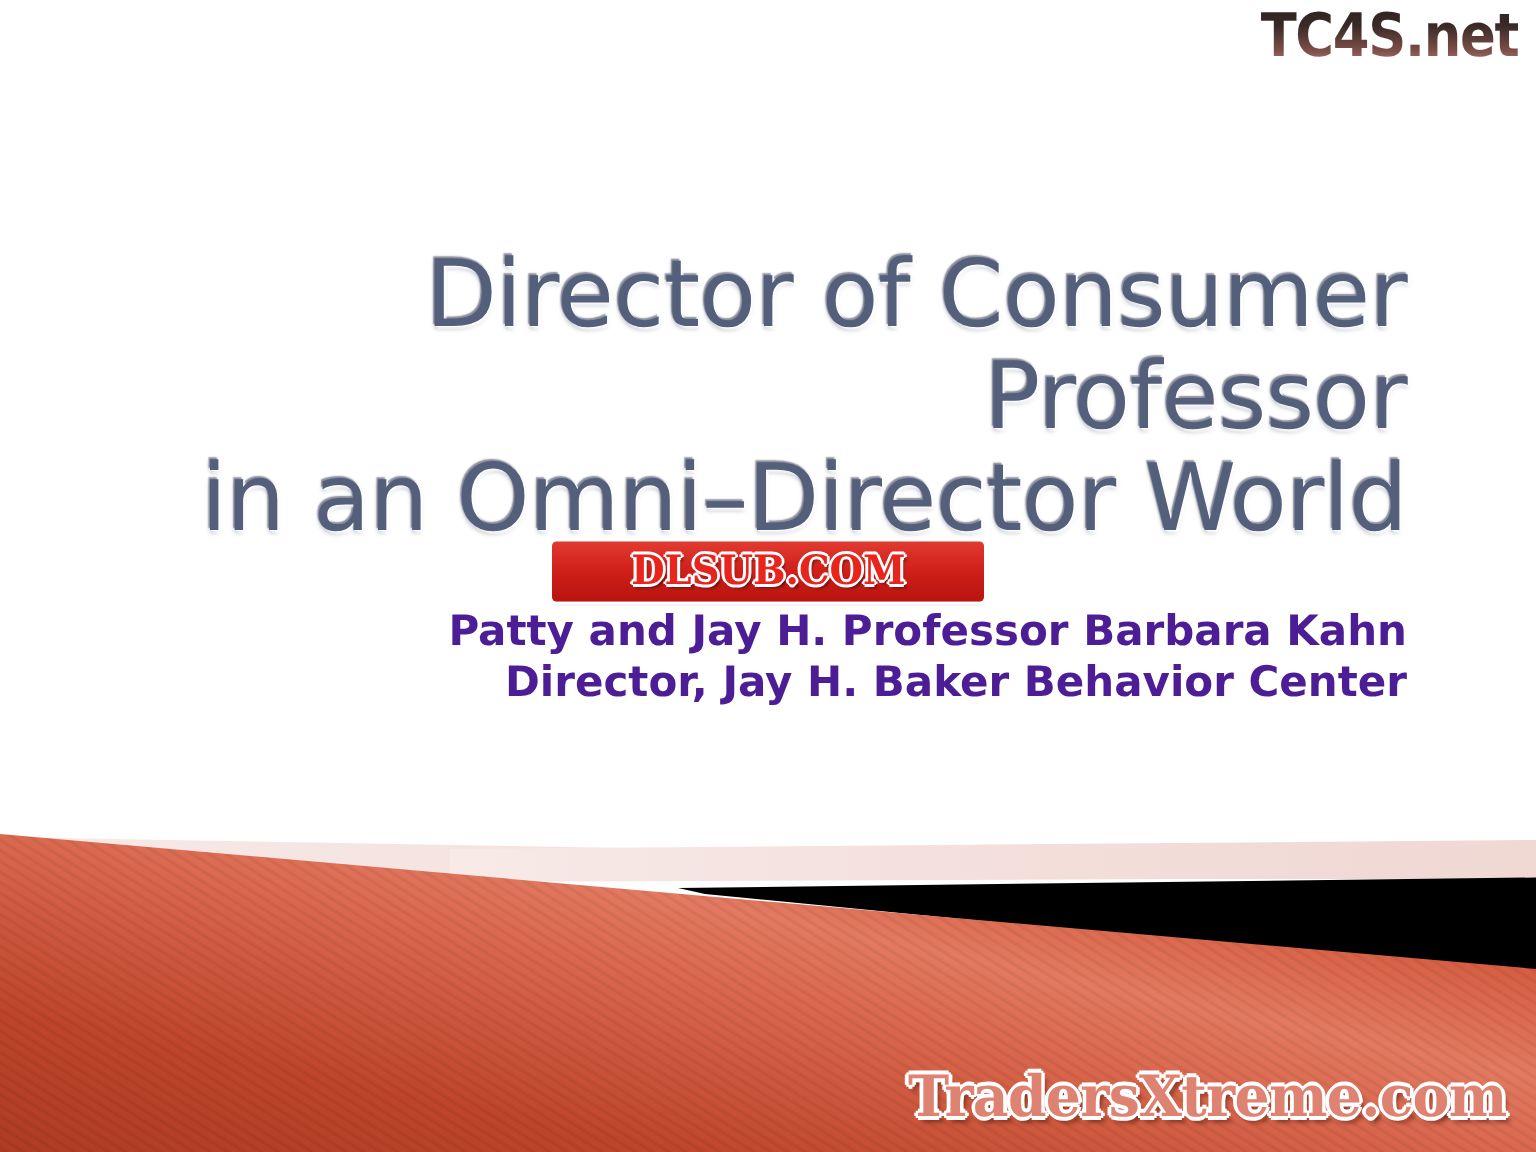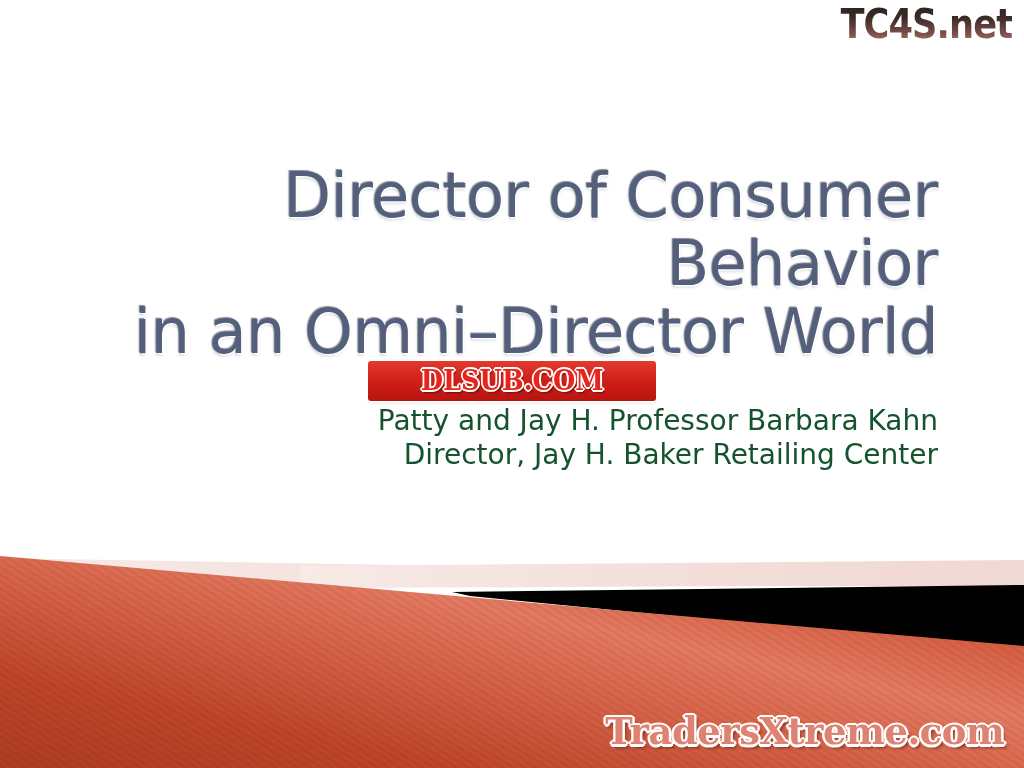--- a/index.html
+++ b/index.html
@@ -50,22 +50,22 @@
     position: absolute;
     left: 60px;
     top: 404px;
     width: 878px;
     text-align: right;
   }
   .subtitle-line {
     font-family: "DejaVu Sans", sans-serif;
     font-size: 28px;
     line-height: 34px;
-    font-weight: 400;
-    color: #14532d;
+    font-weight: 700;
+    color: #4c1d95;
     white-space: nowrap;
   }
 
   
   #decor {
     position: absolute;
     left: 0;
     top: 540px;
     width: 1024px;
     height: 228px;
@@ -141,27 +141,27 @@
        3px   4px 3px rgba(60,12,4,0.55);
   }
 </style>
 </head>
 <body>
 
 <div id="slide">
 
   <div id="title-block">
     <div class="title-line">Director of Consumer</div>
-    <div class="title-line">Behavior</div>
+    <div class="title-line">Professor</div>
     <div class="title-line">in an Omni–Director World</div>
   </div>
 
   <div id="subtitle-block">
     <div class="subtitle-line">Patty and Jay H. Professor Barbara Kahn</div>
-    <div class="subtitle-line">Director, Jay H. Baker Retailing Center</div>
+    <div class="subtitle-line">Director, Jay H. Baker Behavior Center</div>
   </div>
 
   <div id="decor">
     <svg width="1024" height="228" viewBox="0 0 1024 228" xmlns="http://www.w3.org/2000/svg">
       <defs>
         <linearGradient id="gradOrange" x1="0" y1="1" x2="1" y2="0">
           <stop offset="0%" stop-color="#AE3C22"></stop>
           <stop offset="22%" stop-color="#BE4529"></stop>
           <stop offset="48%" stop-color="#D9664C"></stop>
           <stop offset="62%" stop-color="#E37A61"></stop>

